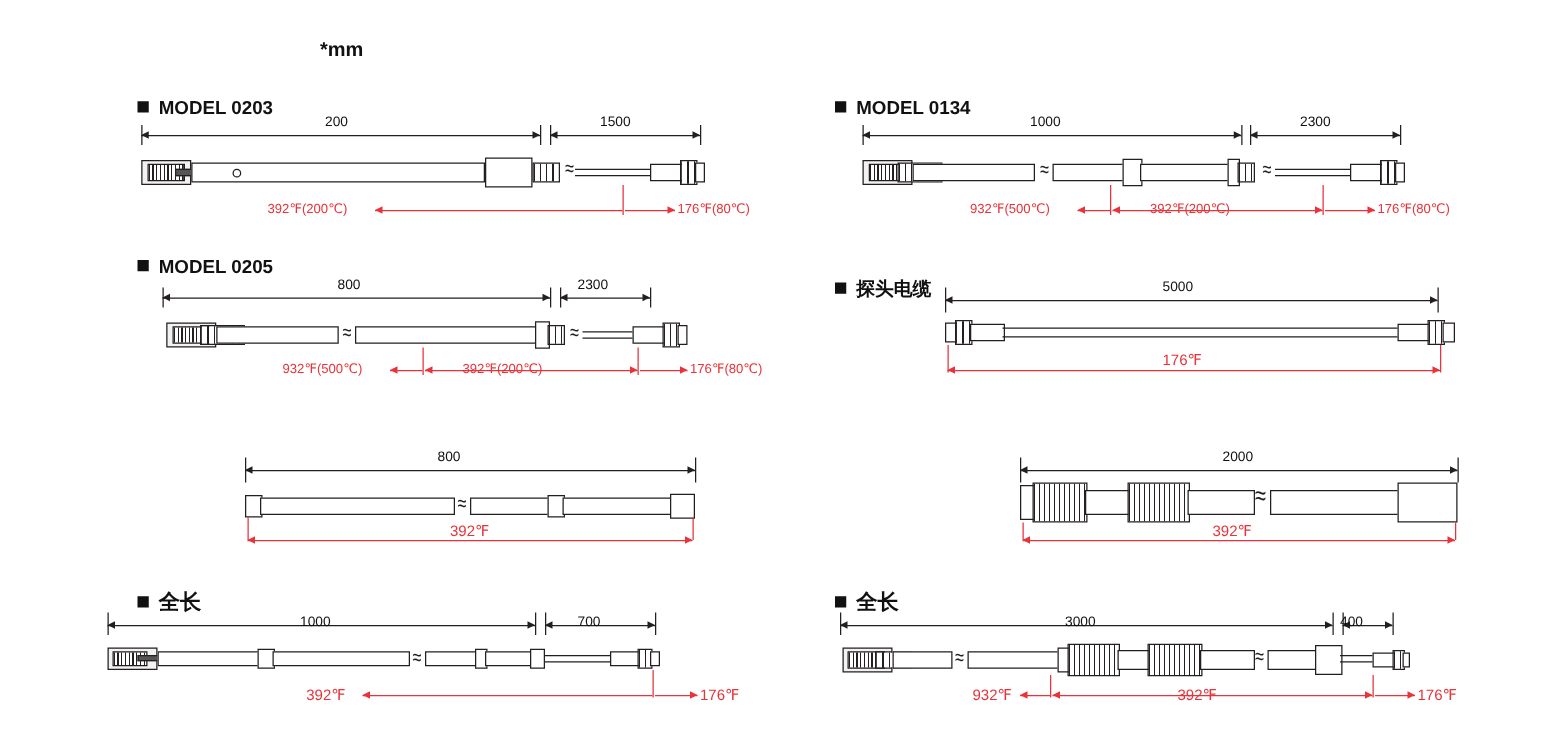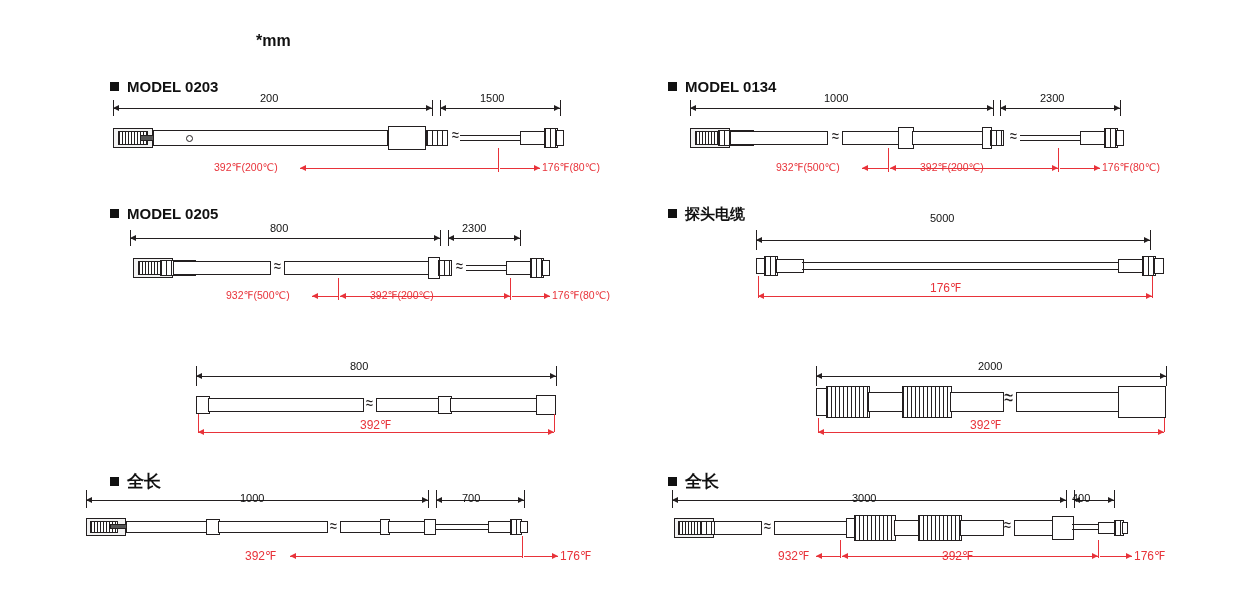--- a/index.html
+++ b/index.html
@@ -57,21 +57,21 @@
 
   <div class="sec-head" style="left:110px;top:78px;">
     <span class="bullet"></span><span>MODEL 0203</span>
   </div>
   <div class="sec-head" style="left:668px;top:78px;">
     <span class="bullet"></span><span>MODEL 0134</span>
   </div>
   <div class="sec-head" style="left:110px;top:205px;">
     <span class="bullet"></span><span>MODEL 0205</span>
   </div>
-  <div class="sec-head" style="left:668px;top:205px;">
+  <div class="sec-head" style="left:668px;top:222px;">
     <span class="bullet"></span><span>探头电缆</span>
   </div>
   <div class="sec-head" style="left:110px;top:470px;font-size:17px;">
     <span class="bullet"></span><span>全长</span>
   </div>
   <div class="sec-head" style="left:668px;top:470px;font-size:17px;">
     <span class="bullet"></span><span>全长</span>
   </div>
 
   <div class="blk">
@@ -201,21 +201,21 @@
     <div class="temp-label" style="left:370px;top:289px;">392℉(200℃)</div>
     <div class="temp-label" style="left:552px;top:289px;">176℉(80℃)</div>
   </div>
 
   <div class="blk">
     <div class="vline" style="left:756px;top:230px;height:20px;"></div>
     <div class="vline" style="left:1150px;top:230px;height:20px;"></div>
     <div class="hline" style="left:756px;top:240px;width:394px;"></div>
     <div class="arw l" style="left:756px;top:237px;"></div>
     <div class="arw r" style="left:1144px;top:237px;"></div>
-    <div class="dim-label" style="left:930px;top:212px;">5000</div>
+    <div class="dim-label" style="left:930px;top:224px;">5000</div>
 
     <div class="tube" style="left:756px;top:258px;width:10px;height:16px;"></div>
     <div class="coarse" style="left:764px;top:256px;width:14px;height:20px;"></div>
     <div class="tube" style="left:776px;top:259px;width:28px;height:14px;"></div>
     <div class="cable2" style="left:802px;top:262px;width:320px;height:8px;"></div>
     <div class="tube" style="left:1118px;top:259px;width:28px;height:14px;"></div>
     <div class="coarse" style="left:1142px;top:256px;width:14px;height:20px;"></div>
     <div class="tube" style="left:1154px;top:258px;width:10px;height:16px;"></div>
 
     <div class="rvline" style="left:758px;top:276px;height:22px;"></div>

